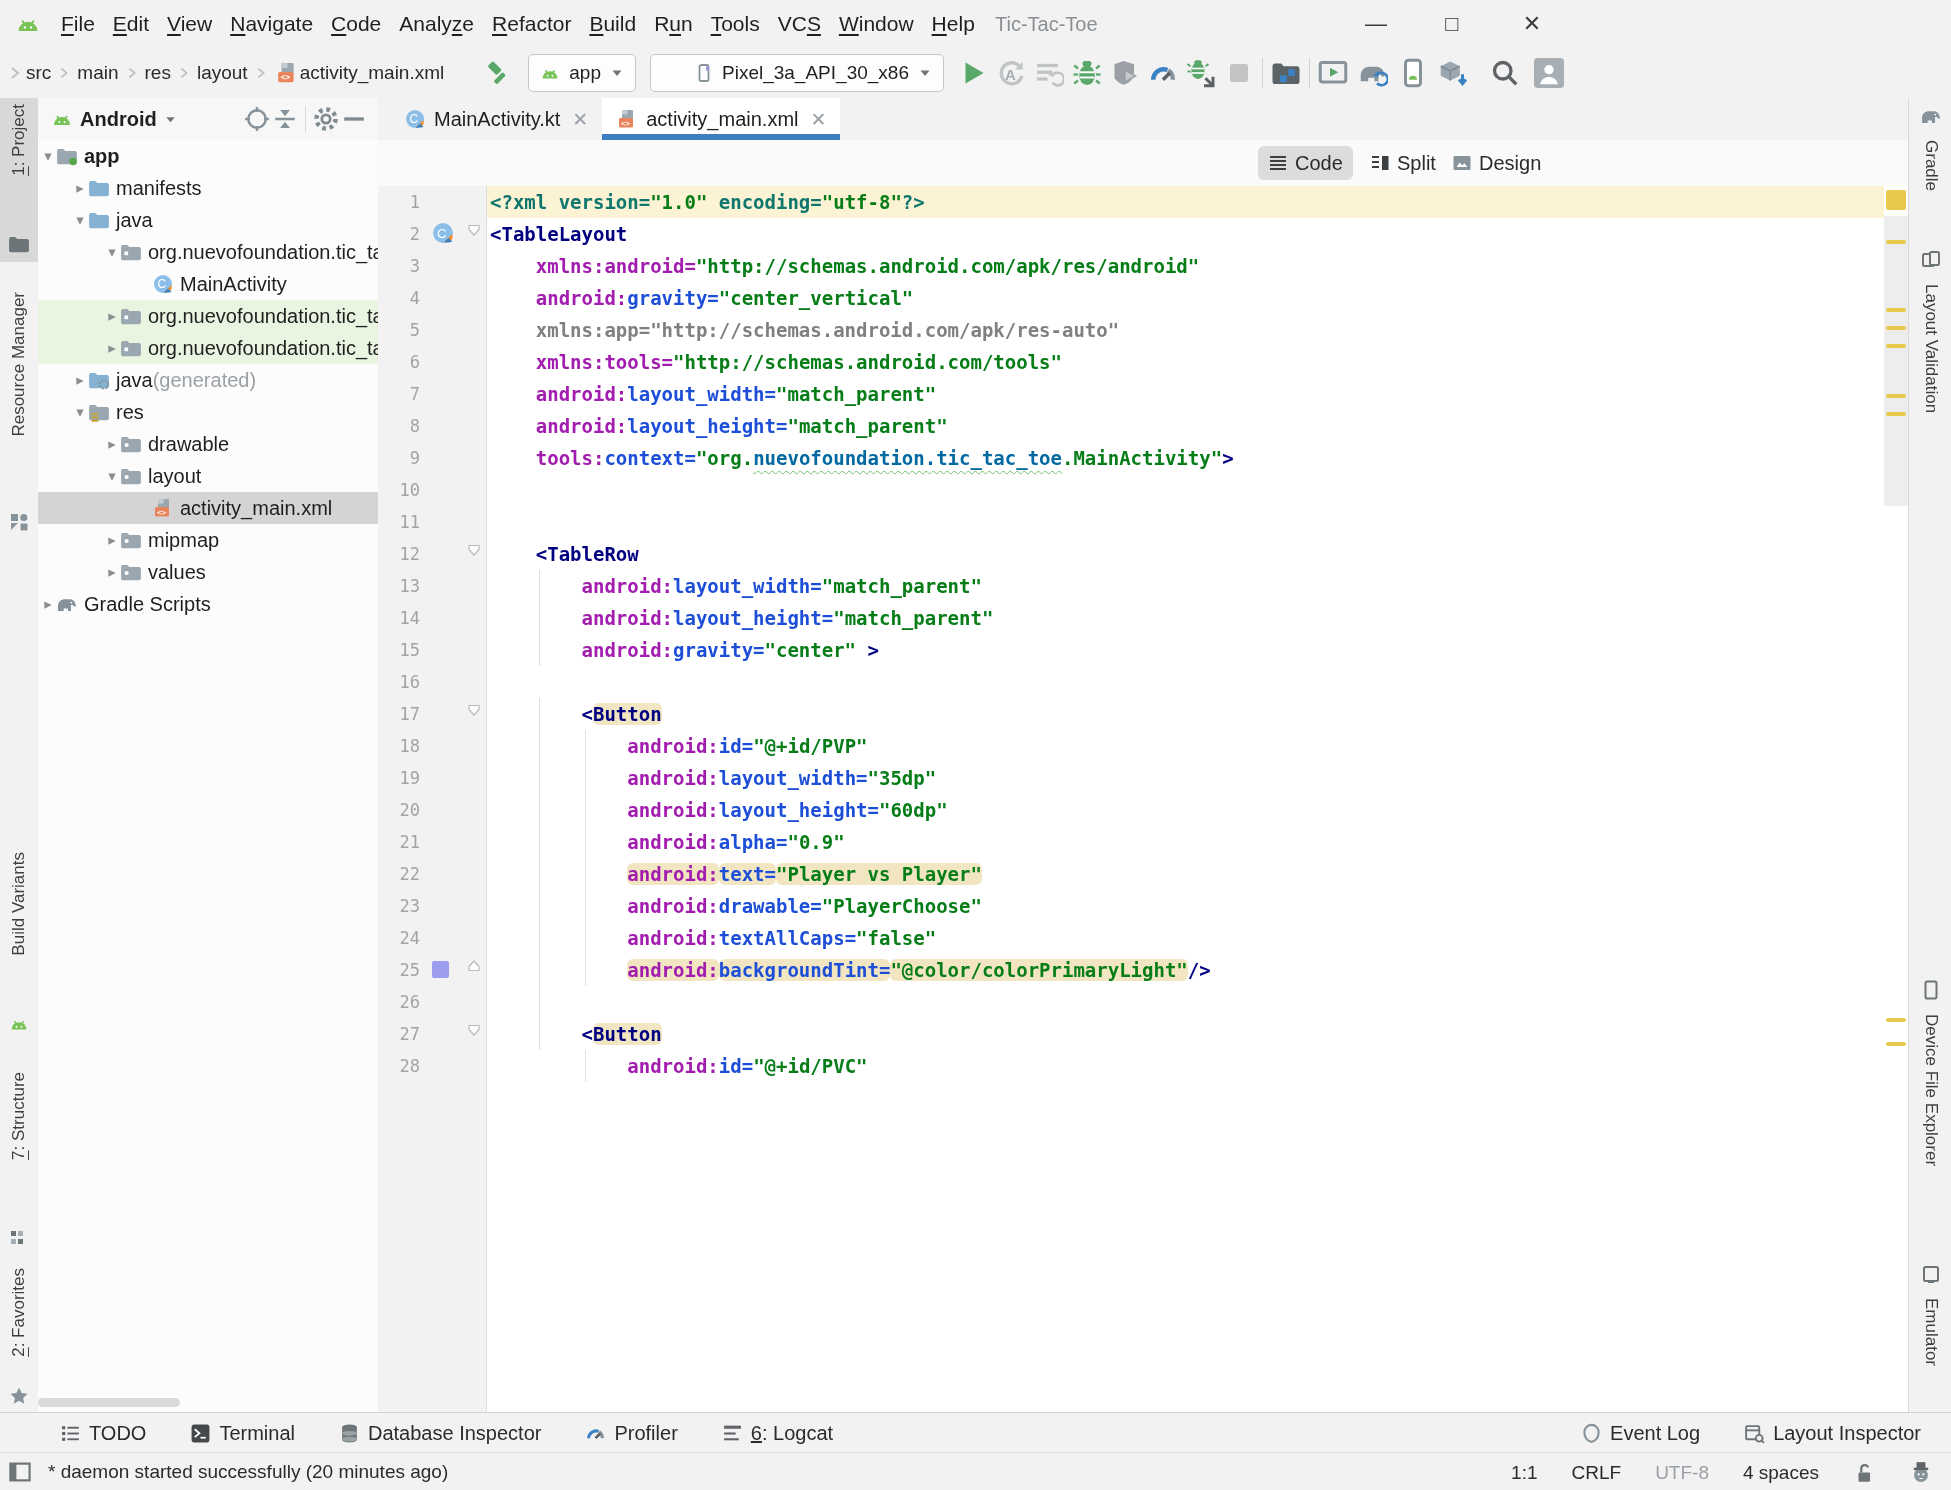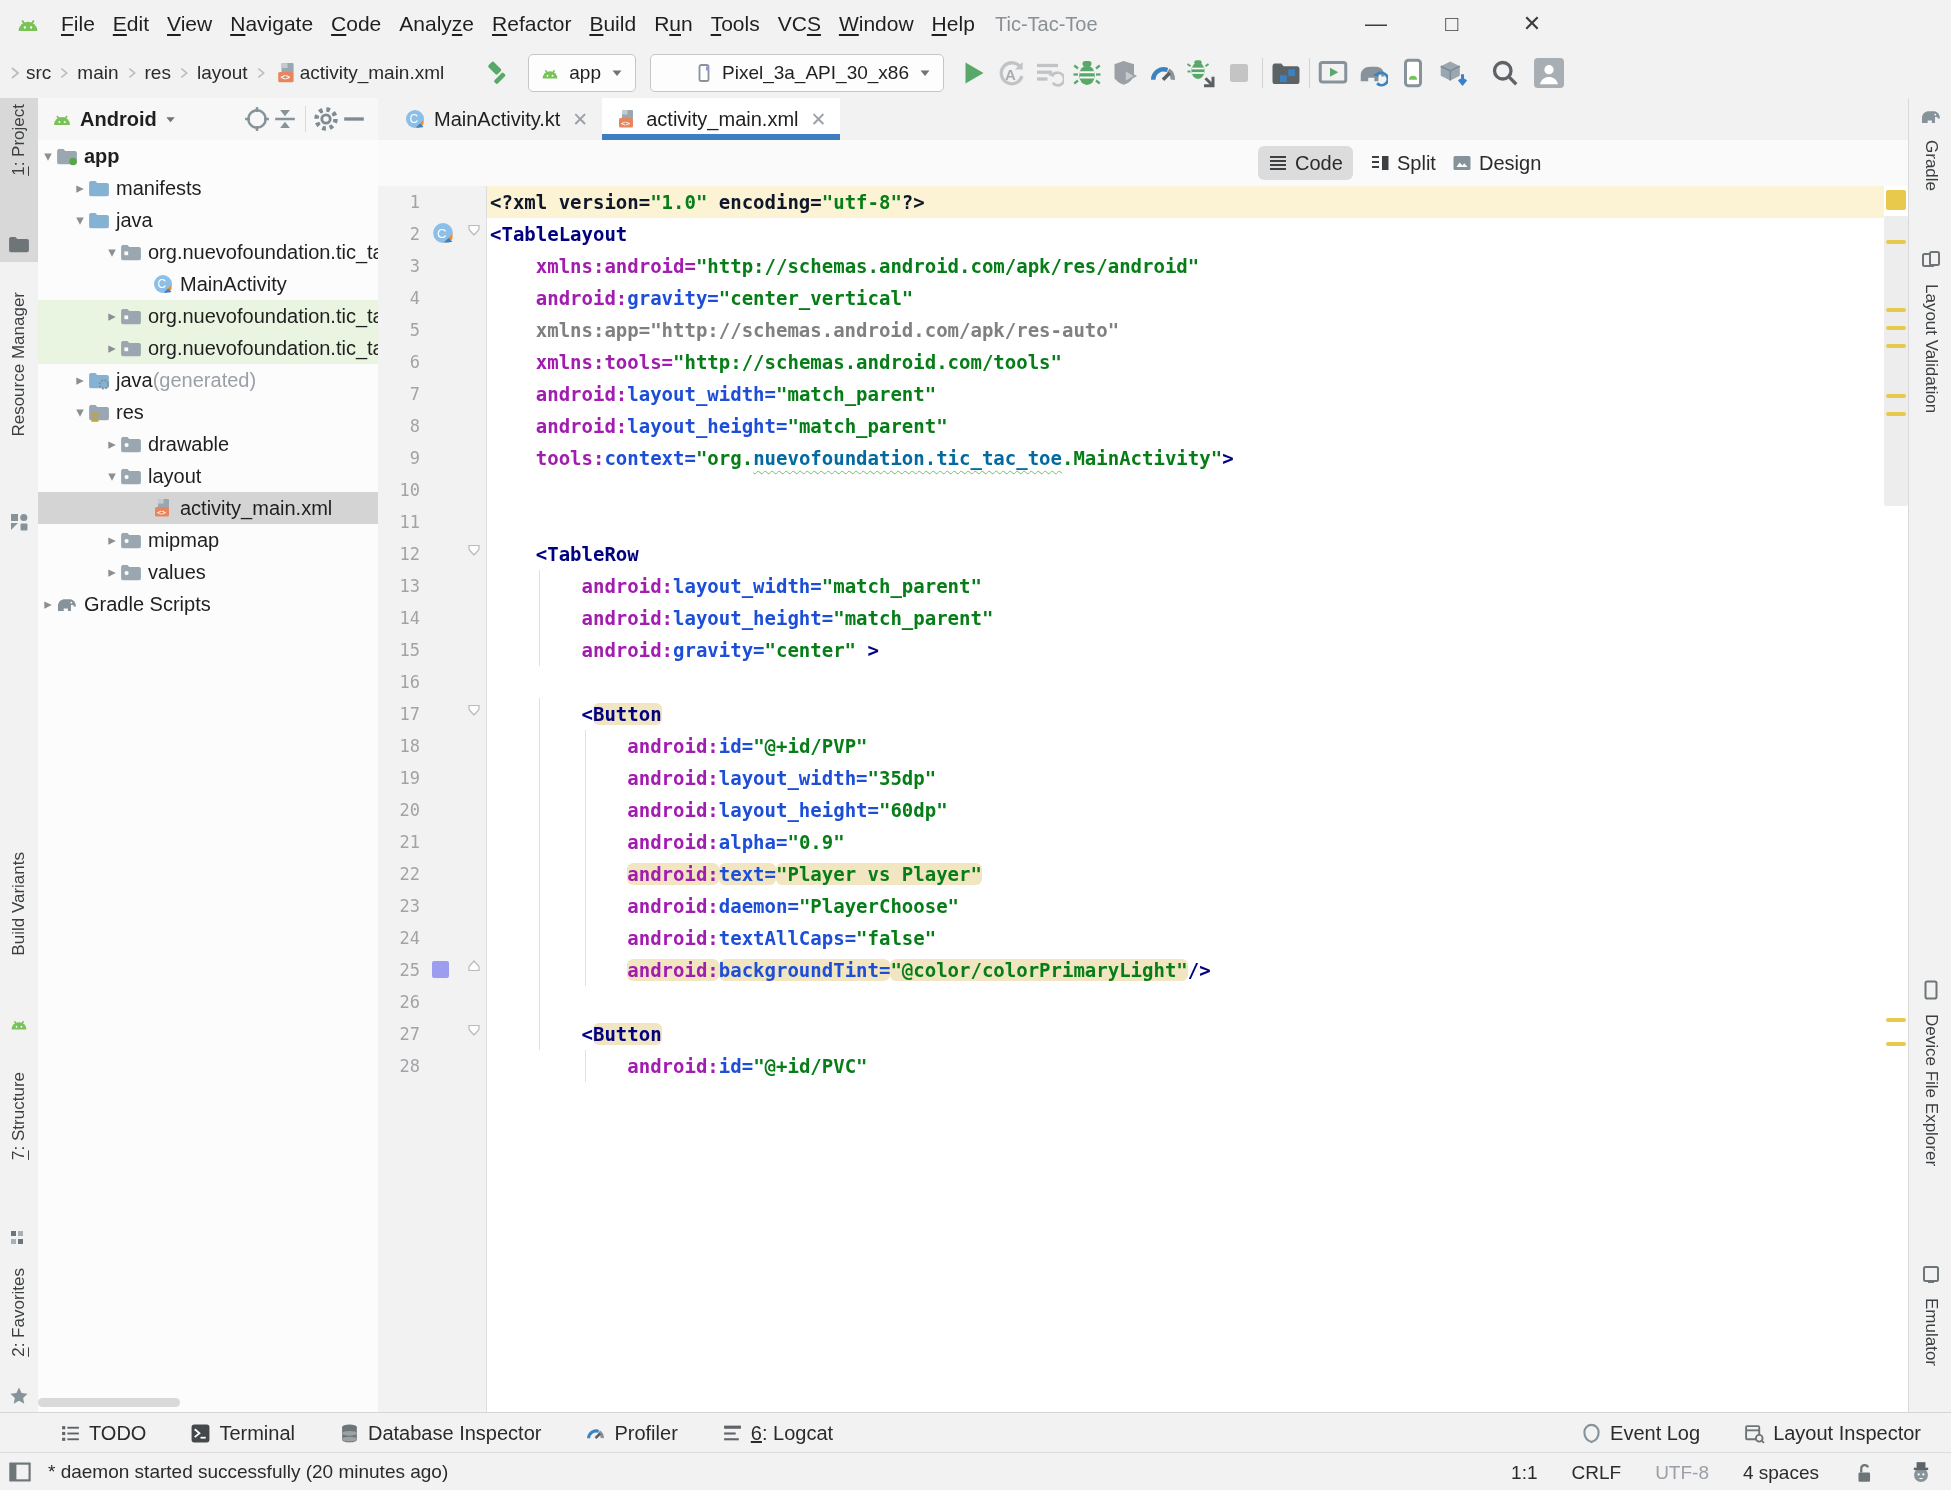--- a/index.html
+++ b/index.html
@@ -60,21 +60,21 @@
   
   #editor{position:absolute;left:378px;top:186px;width:1530px;height:1226px;background:#ffffff;overflow:hidden;}
   #gutterbg{position:absolute;left:0;top:0;width:108px;height:100%;background:#f2f2f2;border-right:1px solid #dedede;}
   #caretband{position:absolute;left:0;top:0;width:1506px;height:32px;background:#fbf3d3;}
   .codeline{position:absolute;left:0;width:1506px;height:32px;}
   .lnum{position:absolute;left:0;top:0;width:42px;height:32px;line-height:32px;text-align:right;
         color:#a1a3a6;font-family:"DejaVu Sans Mono",monospace;font-size:17px;}
   .gicon{position:absolute;top:4px;}
   .codetext{position:absolute;left:112px;top:0;height:32px;line-height:32px;white-space:pre;
             font-family:"DejaVu Sans Mono",monospace;font-size:19px;font-weight:bold;}
-  .kw{color:#0f172a}.tag{color:#000080}.ns{color:#a21caf}.attr{color:#1d4ed8}
+  .kw{color:#0f766e}.tag{color:#000080}.ns{color:#a21caf}.attr{color:#1d4ed8}
   .val{color:#067d17}.gray{color:#808080;font-weight:bold}.plain{color:#000}
   .valsq{color:#0369a1;text-decoration:underline wavy #6fbf73 1px;text-underline-offset:5px;}
   .hlseg{background:#f2e6c2;border-radius:6px;}
   .guide{position:absolute;width:1px;background:#e0e0e0;}
   .swatch{position:absolute;width:17px;height:17px;background:#9d9def;top:7px;border-radius:2px;}
   
   .stripe-item{position:absolute;border-radius:2px;}
   
   #rightstrip{position:absolute;left:1908px;top:98px;width:43px;height:1314px;background:#f2f2f2;
               border-left:1px solid #d9d9d9;}
@@ -791,21 +791,21 @@
         <div class="codeline" style="top: 640px;">
           <span class="lnum">21</span>
           <span class="codetext"><span>            </span><span class="ns">android:</span><span class="attr">alpha=</span><span class="val">"0.9"</span></span>
         </div>
         <div class="codeline" style="top: 672px;">
           <span class="lnum">22</span>
           <span class="codetext"><span>            </span><span class="ns hlseg">android:</span><span class="attr hlseg">text=</span><span class="val hlseg">"Player vs Player"</span></span>
         </div>
         <div class="codeline" style="top: 704px;">
           <span class="lnum">23</span>
-          <span class="codetext"><span>            </span><span class="ns">android:</span><span class="attr">daemon=</span><span class="val">"PlayerChoose"</span></span>
+          <span class="codetext"><span>            </span><span class="ns">android:</span><span class="attr">drawable=</span><span class="val">"PlayerChoose"</span></span>
         </div>
         <div class="codeline" style="top: 736px;">
           <span class="lnum">24</span>
           <span class="codetext"><span>            </span><span class="ns">android:</span><span class="attr">textAllCaps=</span><span class="val">"false"</span></span>
         </div>
         <div class="codeline" style="top: 768px;">
           <span class="lnum">25</span>
           <span class="swatch" style="left: 54px;"></span>
           <span class="gicon icon" style="left: 88px; width: 16px; height: 16px;">
             <svg viewBox="0 0 16 16" width="100%" height="100%">

